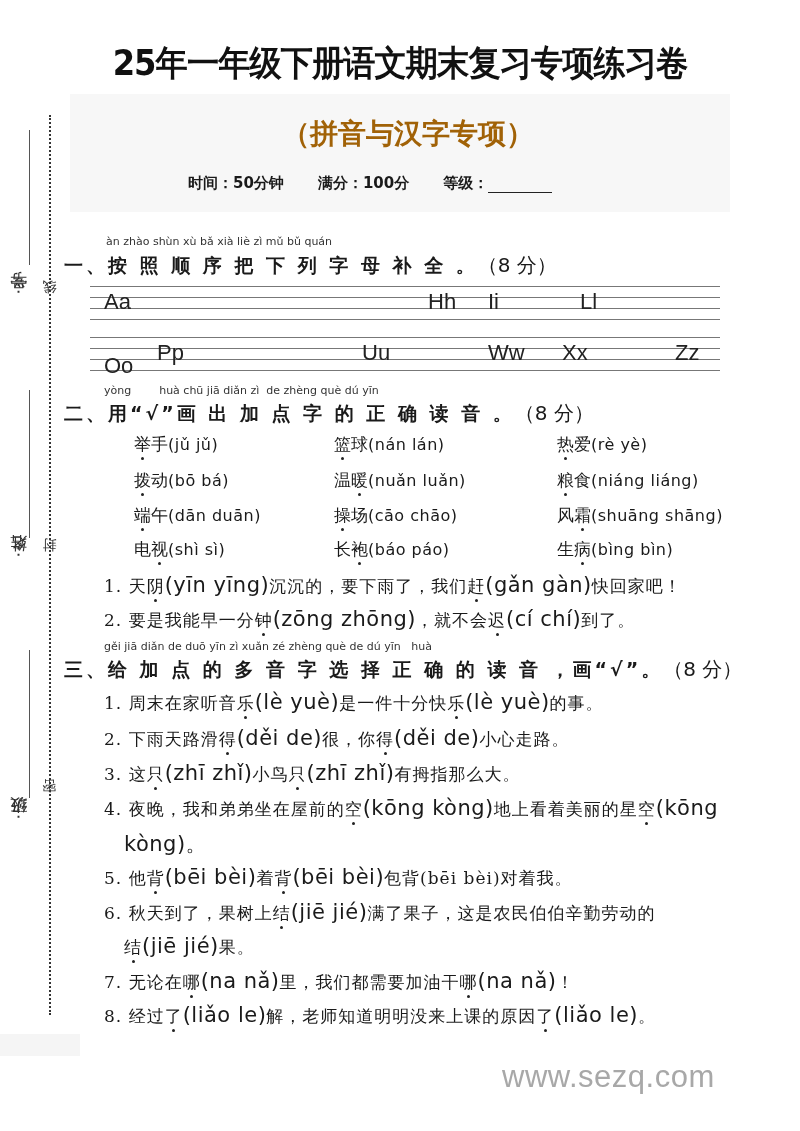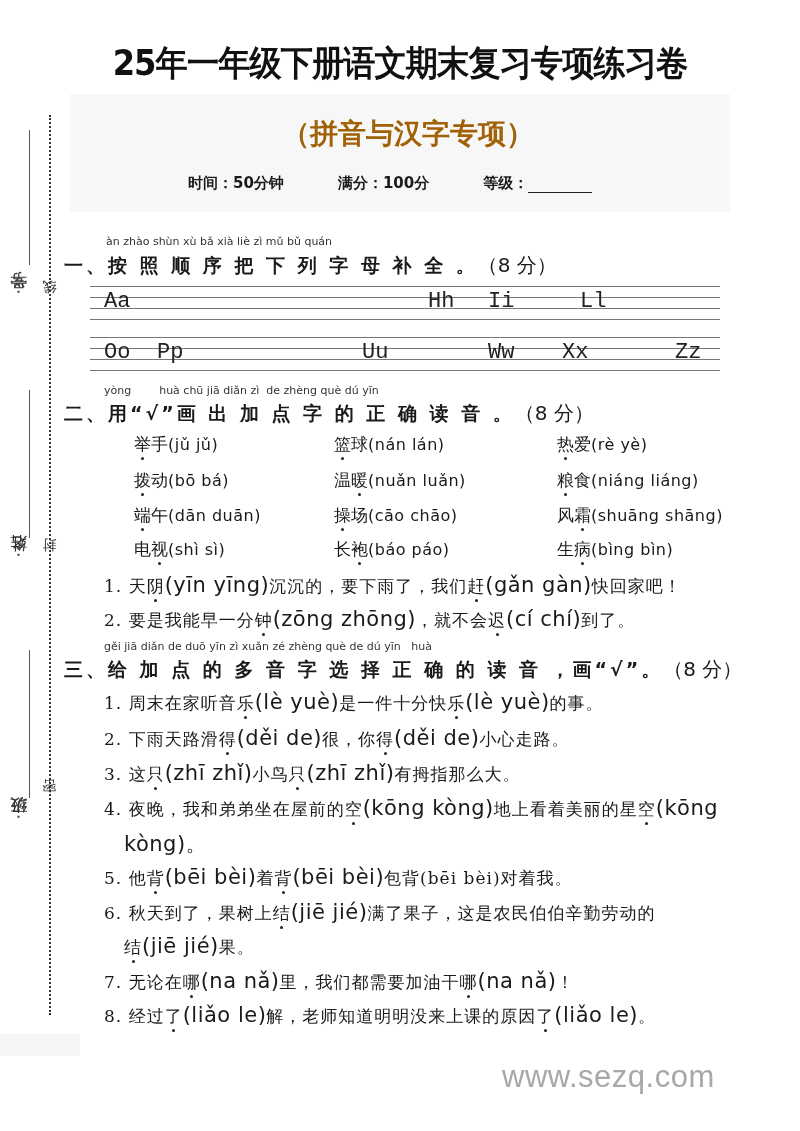--- a/index.html
+++ b/index.html
@@ -16,21 +16,21 @@
       position: absolute; left: 70px; top: 94px; width: 660px; height: 118px;
       background: #f7f7f7;
     }
     .subtitle {
       position: absolute; left: 8px; top: 115px; width: 800px; text-align: center;
       font-family: "DejaVu Sans", "Liberation Sans", sans-serif;
       font-size: 28px; font-weight: bold; color: #a16207;
     }
     .meta-row {
       position: absolute; left: 188px; top: 174px; height: 22px;
-      display: flex; gap: 54px; font-size: 15px; font-weight: bold;
+      display: flex; gap: 34px; font-size: 15px; font-weight: bold;
       font-family: "DejaVu Sans", "Liberation Sans", sans-serif;
     }
     .meta-row .blank { display: inline-block; width: 64px; border-bottom: 1px solid #222; height: 16px; vertical-align: bottom; }
 
     
     .dashed-line {
       position: absolute; left: 49px; top: 115px; height: 900px; width: 0;
       border-left: 2px dotted #333;
     }
     .margin-line { position: absolute; left: 29px; width: 1px; background: #555; }
@@ -51,21 +51,21 @@
     }
     .section-title {
       position: absolute; left: 64px; font-family: "DejaVu Sans", "Liberation Sans", sans-serif;
       font-size: 19px; font-weight: bold; letter-spacing: 3px; color: #1a1a1a; white-space: nowrap;
     }
     .section-title .score { font-weight: normal; font-size: 20px; letter-spacing: 0; }
 
     .grid4 { position: absolute; left: 90px; width: 630px; height: 46px; }
     .grid4 .ln { position: absolute; left: 0; width: 100%; height: 1px; background: #777; }
     .grid4 .letter {
-      position: absolute; top: 4px; font-family: Liberation Mono, monospace;
+      position: absolute; top: 4px; font-family: Liberation Sans, sans-serif;
       font-size: 22px; color: #222; line-height: 24px;
     }
 
     .choice {
       position: absolute; font-size: 17px; white-space: nowrap;
       font-family: "DejaVu Serif", "Liberation Serif", serif;
       margin-left: 32px;
     }
     .choice .py { font-family: "DejaVu Sans", "Liberation Sans", sans-serif; font-size: 16px; letter-spacing: 0.5px; }
     .dotted { position: relative; }
@@ -121,21 +121,21 @@
   <span class="letter" style="left:14px;">Aa</span>
   <span class="letter" style="left:338px;">Hh</span>
   <span class="letter" style="left:398px;">Ii</span>
   <span class="letter" style="left:490px;">Ll</span>
 </div>
 <div class="grid4" style="top:337px;">
   <div class="ln" style="top:0px;"></div>
     <div class="ln" style="top:11px;"></div>
     <div class="ln" style="top:22px;"></div>
     <div class="ln" style="top:33px;"></div>
-  <span class="letter" style="left:14px;">Oo</span>
+  <span class="letter" style="left:14px;margin-top:13px;">Oo</span>
   <span class="letter" style="left:67px;">Pp</span>
   <span class="letter" style="left:272px;">Uu</span>
   <span class="letter" style="left:398px;">Ww</span>
   <span class="letter" style="left:472px;">Xx</span>
   <span class="letter" style="left:585px;">Zz</span>
 </div>
 
 <div class="pinyin-line" style="left:104px;top:384px;">yòng        huà chū jiā diǎn zì  de zhèng què dú yīn</div>
 <div class="section-title" style="top:400px;">
   <span>二、用“√”画 出 加 点 字 的  正  确 读 音 。</span><span class="score">（8 分）</span>

